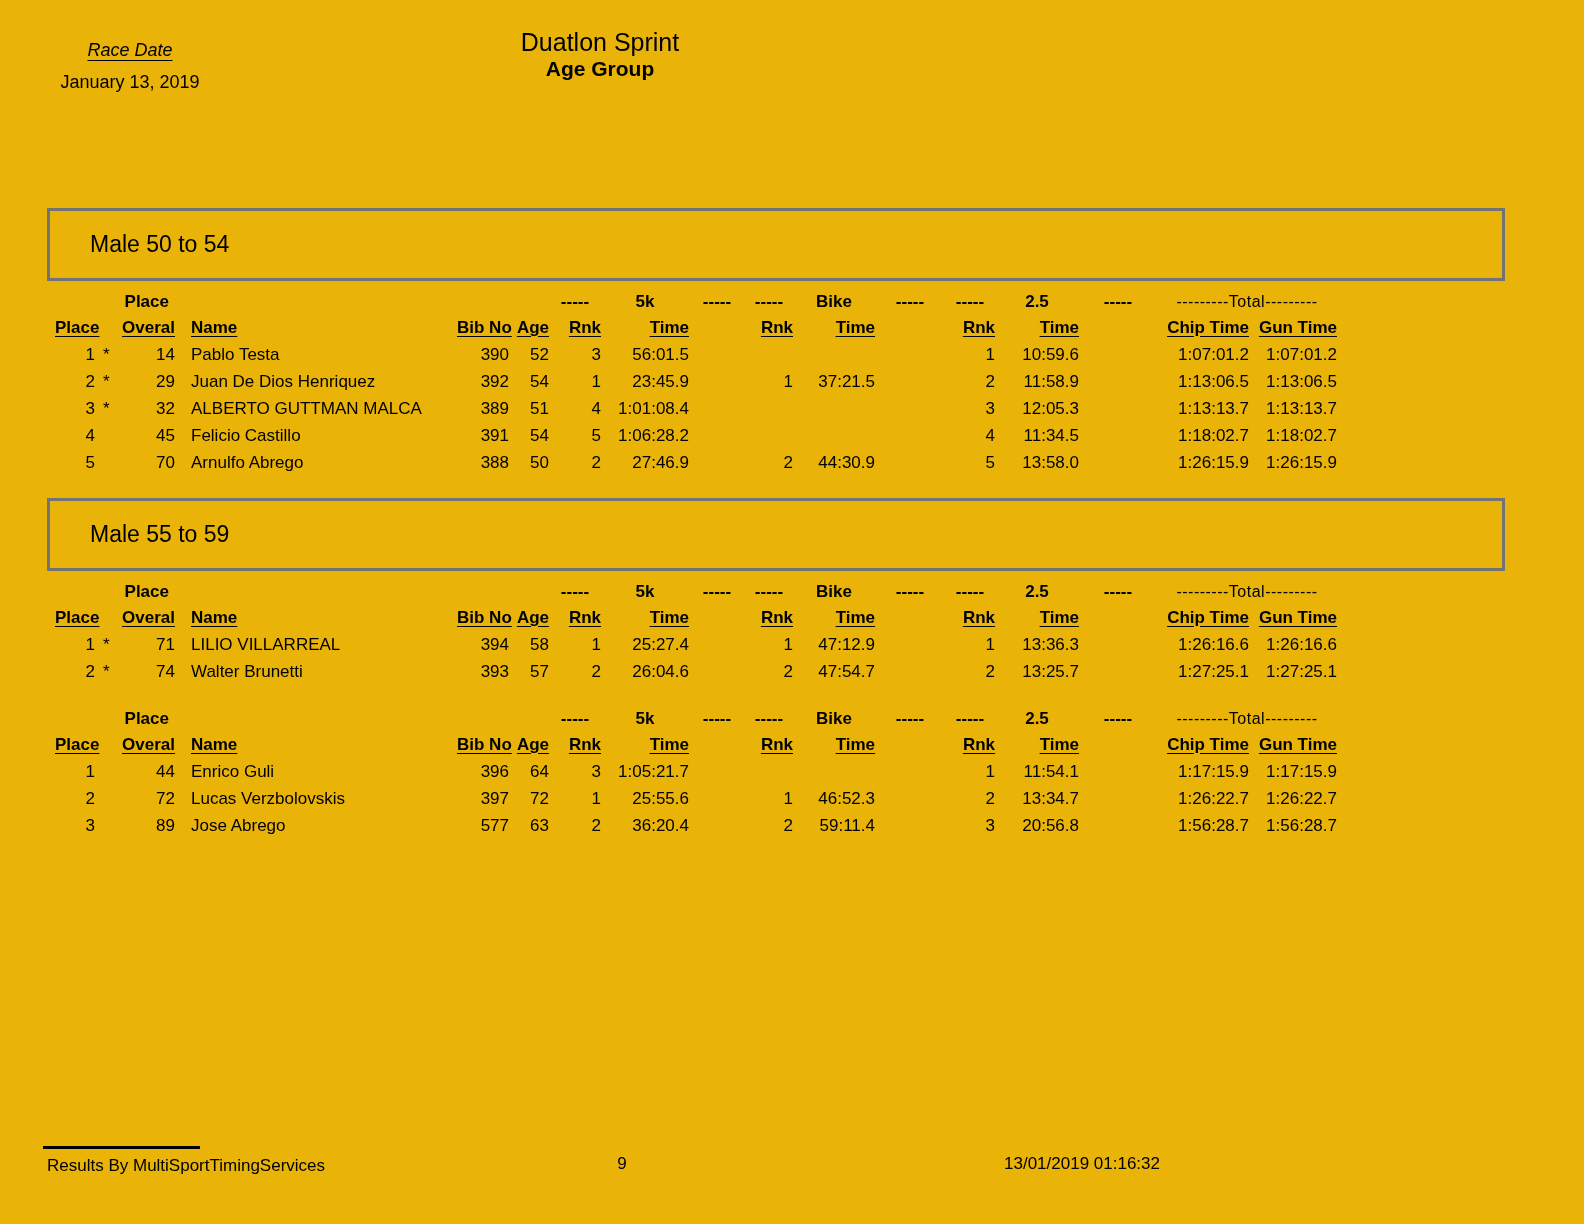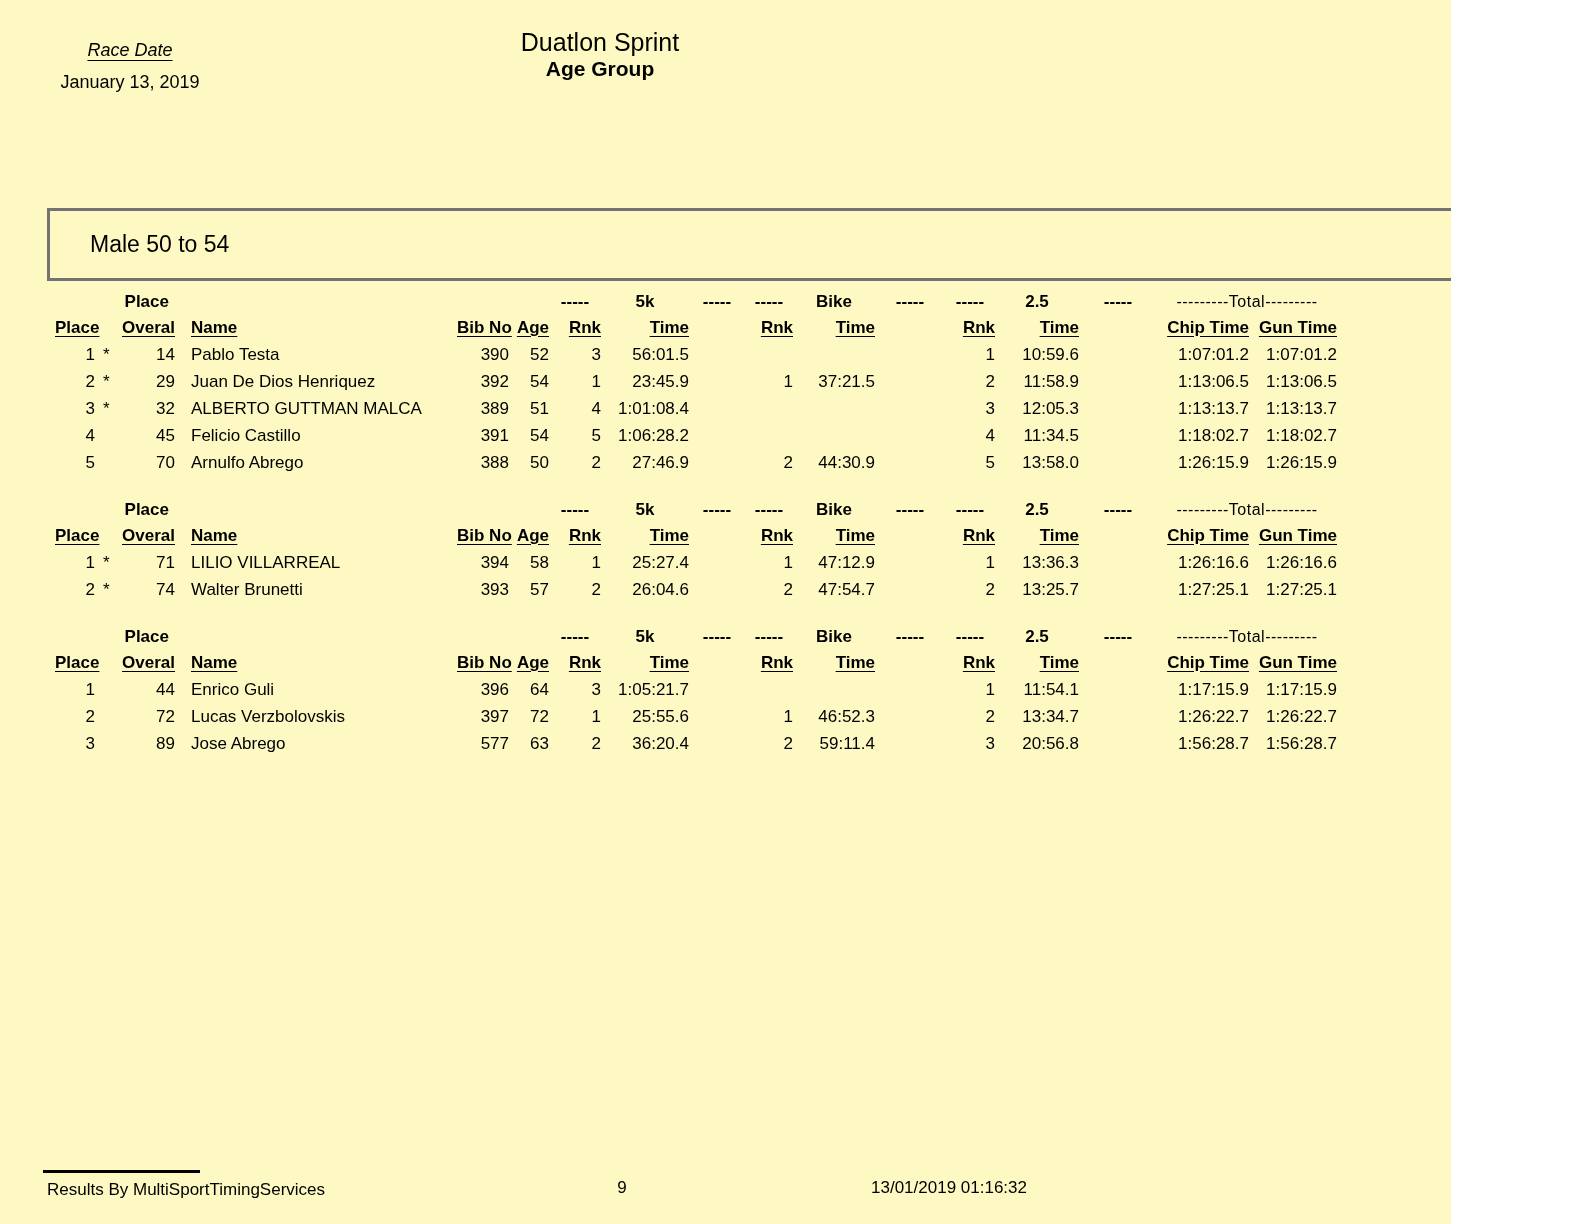--- a/index.html
+++ b/index.html
@@ -1,20 +1,20 @@
 <!DOCTYPE html>
 <html><head>
 <meta charset="utf-8">
 <style>
   html, body { margin: 0; padding: 0; background: #ffffff; }
   .page {
     position: relative;
-    width: 1451px;
+    width: 1584px;
     height: 1224px;
-    background: #fef9c3;
+    background: #eab308;
     color: #000000;
     font-family: "Liberation Sans", "DejaVu Sans", sans-serif;
     overflow: hidden;
   }
 
   
   .doc-header { position: relative; height: 208px; }
   .race-date-block { position: absolute; left: 40px; top: 40px; width: 180px; text-align: center; }
   .race-date-label { font-size: 18px; font-style: italic; text-decoration: underline; text-underline-offset: 4px; }
   .race-date-value { font-size: 18px; margin-top: 11px; }
@@ -50,21 +50,21 @@
   .l { text-align: left; }
   .c { text-align: center; }
   .name { padding-left: 16px; }
   .pl15 { padding-left: 15px; }
   .pr6 { padding-right: 6px; }
   .star { padding-left: 8px; }
   .total { font-weight: normal; font-size: 16px; letter-spacing: 0.5px; }
   .grouprow { line-height: 24px !important; }
 
   
-  .footer { position: absolute; left: 0; top: 1170px; width: 100%; height: 50px; }
+  .footer { position: absolute; left: 0; top: 1146px; width: 100%; height: 50px; }
   .footer-rule { position: absolute; left: 43px; top: 0; width: 157px; height: 3px; background: #000000; }
   .footer-left { position: absolute; left: 47px; top: 10px; font-size: 17px; }
   .footer-page { position: absolute; left: 560px; top: 8px; width: 124px; text-align: center; font-size: 17px; }
   .footer-right { position: absolute; right: 424px; top: 8px; font-size: 17px; margin-left: 20px; }
 </style>
 </head>
 <body>
 
 <div class="page">
 
@@ -199,20 +199,23 @@
           <div class="r">44:30.9</div>
           <div></div>
           <div class="r">5</div>
           <div class="r">13:58.0</div>
           <div></div>
           <div class="r">1:26:15.9</div>
           <div class="r">1:26:15.9</div>
         </div>
       </div>
       <div class="section">
+        <div class="section-box">
+          <span>Male 55 to 59</span>
+        </div>
         <div class="grid">
           <div class="grouprow"></div>
           <div class="grouprow"></div>
           <div class="b r pr6 grouprow">Place</div>
           <div class="grouprow"></div>
           <div class="grouprow"></div>
           <div class="grouprow"></div>
           <div class="b c grouprow">-----</div>
           <div class="b c grouprow">5k</div>
           <div class="b c grouprow">-----</div>

